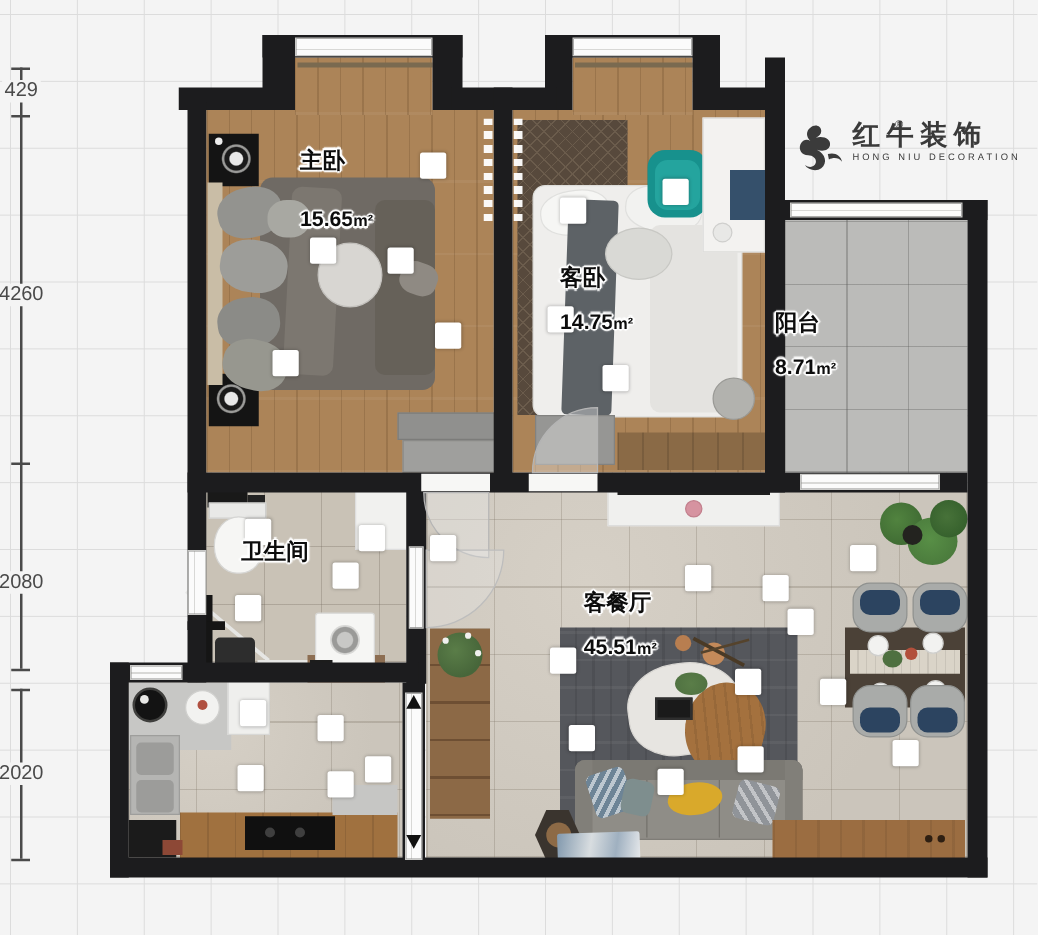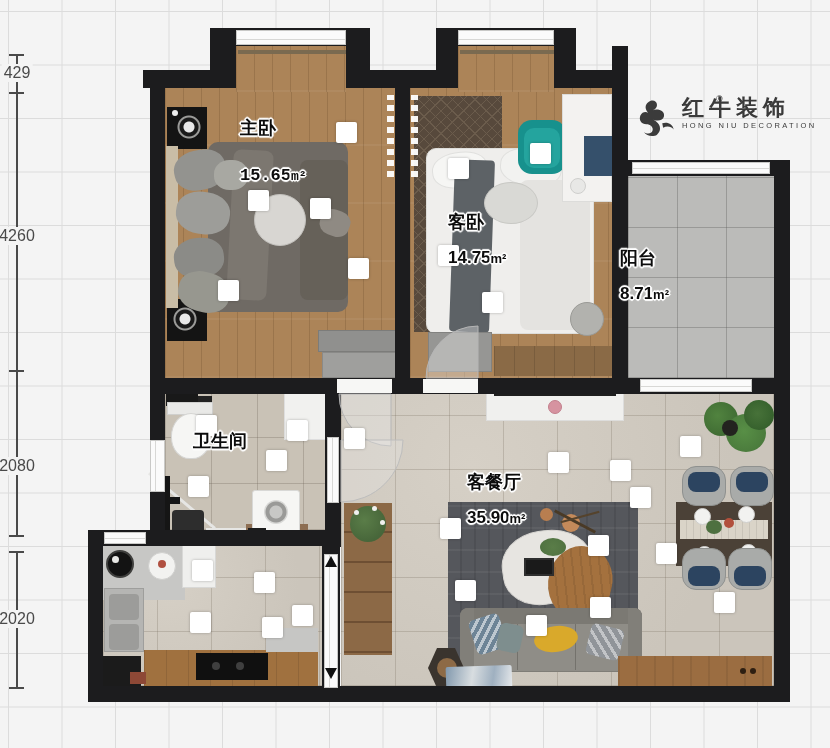--- a/index.html
+++ b/index.html
@@ -21,21 +21,21 @@
   .window.v{background:repeating-linear-gradient(90deg,#fbfbfb 0 4px,#d8d8d6 4px 5px,#fbfbfb 5px 13px);}
   .gap{position:absolute;background:#f7f7f5;}
   
   .downlight{position:absolute;width:21px;height:21px;background:#ffffff;border-radius:2px;box-shadow:0 0 3px rgba(0,0,0,0.28);z-index:60;}
   
   .room-label{position:absolute;width:120px;text-align:left;z-index:70;color:#0c0c0c;
     text-shadow:-1px -1px 0 #fff,1px -1px 0 #fff,-1px 1px 0 #fff,1px 1px 0 #fff,0 -2px 1px #fff,0 2px 1px #fff,-2px 0 1px #fff,2px 0 1px #fff;}
   .rname{font-size:18px;font-weight:700;line-height:20px;}
   .rarea{font-size:17px;font-weight:700;line-height:20px;margin-top:16px;}
   .rarea .unit{font-size:13px;}
-  .gap-lg .rarea{margin-top:28px;font-family:Liberation Mono, monospace;}
+  .gap-lg .rarea{margin-top:28px;}
   
   .dim-line{position:absolute;left:16px;width:2px;background:#4a4a4a;}
   .dim-tick{position:absolute;left:9px;width:15px;height:2px;background:#4a4a4a;}
   .dim-label{position:absolute;left:17px;transform:translate(-50%,-50%);background:#f4f4f4;font-size:16px;color:#4a4a4a;padding:0 2px;white-space:nowrap;z-index:5;}
   
   .logo{position:absolute;left:636px;top:96px;display:flex;align-items:flex-start;z-index:80;color:#3a3a3a;}
   .logo-text{margin-left:4px;position:relative;}
   .logo-cn{font-size:22px;font-weight:700;letter-spacing:5px;line-height:24px;white-space:nowrap;}
   .logo-en{font-size:7.5px;letter-spacing:2.4px;margin-top:1px;white-space:nowrap;}
   .logo-reg{position:absolute;left:34px;top:-2px;font-size:9px;}
@@ -298,16 +298,16 @@
   </div>
   <div class="room-label" style="left:620px;top:248px;">
     <div class="rname">阳台</div>
     <div class="rarea"><span>8.71</span><span class="unit">m²</span></div>
   </div>
   <div class="room-label" style="left:193px;top:431px;">
     <div class="rname">卫生间</div>
   </div>
   <div class="room-label" style="left:467px;top:472px;">
     <div class="rname">客餐厅</div>
-    <div class="rarea"><span>35.90</span><span class="unit">m²</span></div>
+    <div class="rarea"><span>45.51</span><span class="unit">m²</span></div>
   </div>
 
 </div>
 
 </body></html>

